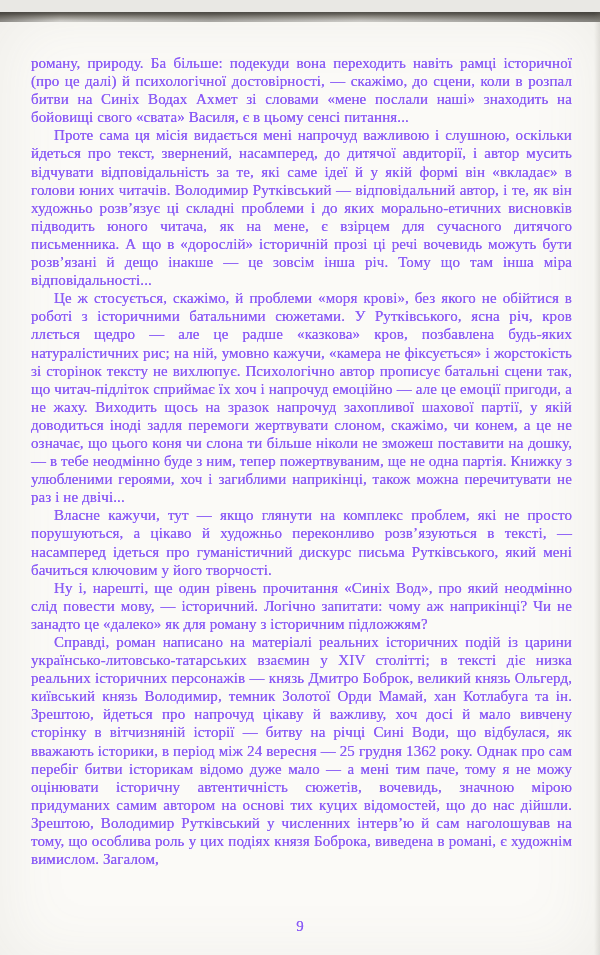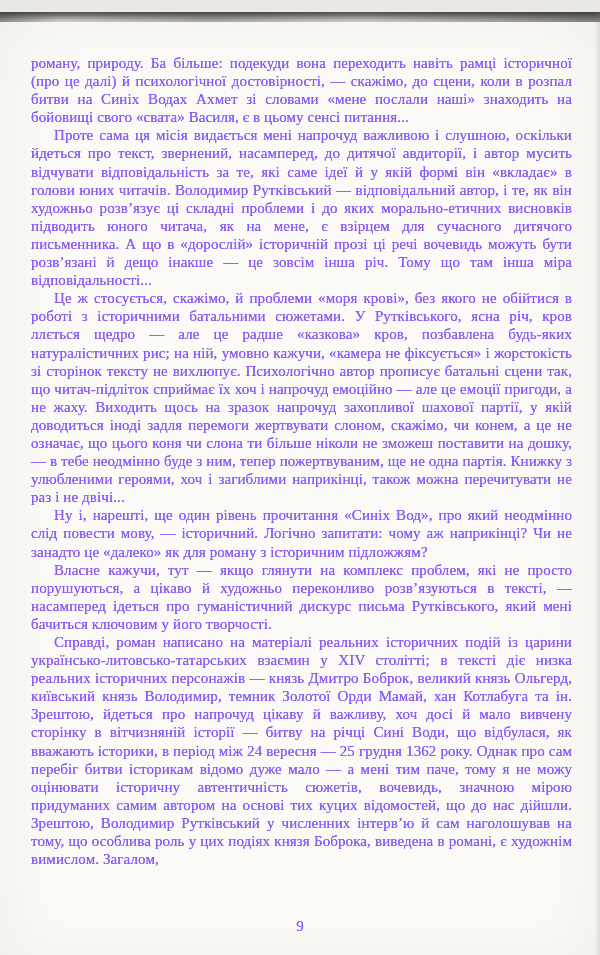--- a/index.html
+++ b/index.html
@@ -75,19 +75,19 @@
 <body>
 
 <div class="page">
   <div class="scan-top"></div>
   <div class="scan-side"></div>
 
   <div class="text-block">
     <p>роману, природу. Ба більше: подекуди вона переходить навіть рамці історичної (про це далі) й психологічної достовірності, — скажімо, до сцени, коли в розпал битви на Синіх Водах Ахмет зі словами «мене послали наші» знаходить на бойовищі свого «свата» Василя, є в цьому сенсі питання...</p>
     <p class="ind">Проте сама ця місія видається мені напрочуд важливою і слушною, оскільки йдеться про текст, звернений, насамперед, до дитячої авдиторії, і автор мусить відчувати відповідальність за те, які саме ідеї й у якій формі він «вкладає» в голови юних читачів. Володимир Рутківський — відповідальний автор, і те, як він художньо розв’язує ці складні проблеми і до яких морально-етичних висновків підводить юного читача, як на мене, є взірцем для сучасного дитячого письменника. А що в «дорослій» історичній прозі ці речі вочевидь можуть бути розв’язані й дещо інакше — це зовсім інша річ. Тому що там інша міра відповідальності...</p>
     <p class="ind">Це ж стосується, скажімо, й проблеми «моря крові», без якого не обійтися в роботі з історичними батальними сюжетами. У Рутківського, ясна річ, кров ллється щедро — але це радше «казкова» кров, позбавлена будь-яких натуралістичних рис; на ній, умовно кажучи, «камера не фіксується» і жорстокість зі сторінок тексту не вихлюпує. Психологічно автор прописує батальні сцени так, що читач-підліток сприймає їх хоч і напрочуд емоційно — але це емоції пригоди, а не жаху. Виходить щось на зразок напрочуд захопливої шахової партії, у якій доводиться іноді задля перемоги жертвувати слоном, скажімо, чи конем, а це не означає, що цього коня чи слона ти більше ніколи не зможеш поставити на дошку, — в тебе неодмінно буде з ним, тепер пожертвуваним, ще не одна партія. Книжку з улюбленими героями, хоч і загиблими наприкінці, також можна перечитувати не раз і не двічі...</p>
+    <p class="ind">Власне кажучи, тут — якщо глянути на комплекс проблем, які не просто порушуються, а цікаво й художньо переконливо розв’язуються в тексті, — насамперед ідеться про гуманістичний дискурс письма Рутківського, який мені бачиться ключовим у його творчості.</p>
     <p class="ind">Ну і, нарешті, ще один рівень прочитання «Синіх Вод», про який неодмінно слід повести мову, — історичний. Логічно запитати: чому аж наприкінці? Чи не занадто це «далеко» як для роману з історичним підложжям?</p>
-    <p class="ind">Власне кажучи, тут — якщо глянути на комплекс проблем, які не просто порушуються, а цікаво й художньо переконливо розв’язуються в тексті, — насамперед ідеться про гуманістичний дискурс письма Рутківського, який мені бачиться ключовим у його творчості.</p>
     <p class="ind">Справді, роман написано на матеріалі реальних історичних подій із царини українсько-литовсько-татарських взаємин у XIV столітті; в тексті діє низка реальних історичних персонажів — князь Дмитро Боброк, великий князь Ольгерд, київський князь Володимир, темник Золотої Орди Мамай, хан Котлабуга та ін. Зрештою, йдеться про напрочуд цікаву й важливу, хоч досі й мало вивчену сторінку в вітчизняній історії — битву на річці Сині Води, що відбулася, як вважають історики, в період між 24 вересня — 25 грудня 1362 року. Однак про сам перебіг битви історикам відомо дуже мало — а мені тим паче, тому я не можу оцінювати історичну автентичність сюжетів, вочевидь, значною мірою придуманих самим автором на основі тих куцих відомостей, що до нас дійшли. Зрештою, Володимир Рутківський у численних інтерв’ю й сам наголошував на тому, що особлива роль у цих подіях князя Боброка, виведена в романі, є художнім вимислом. Загалом,</p>
   </div>
 
   <div class="page-number">9</div>
 </div>
 
 </body></html>

